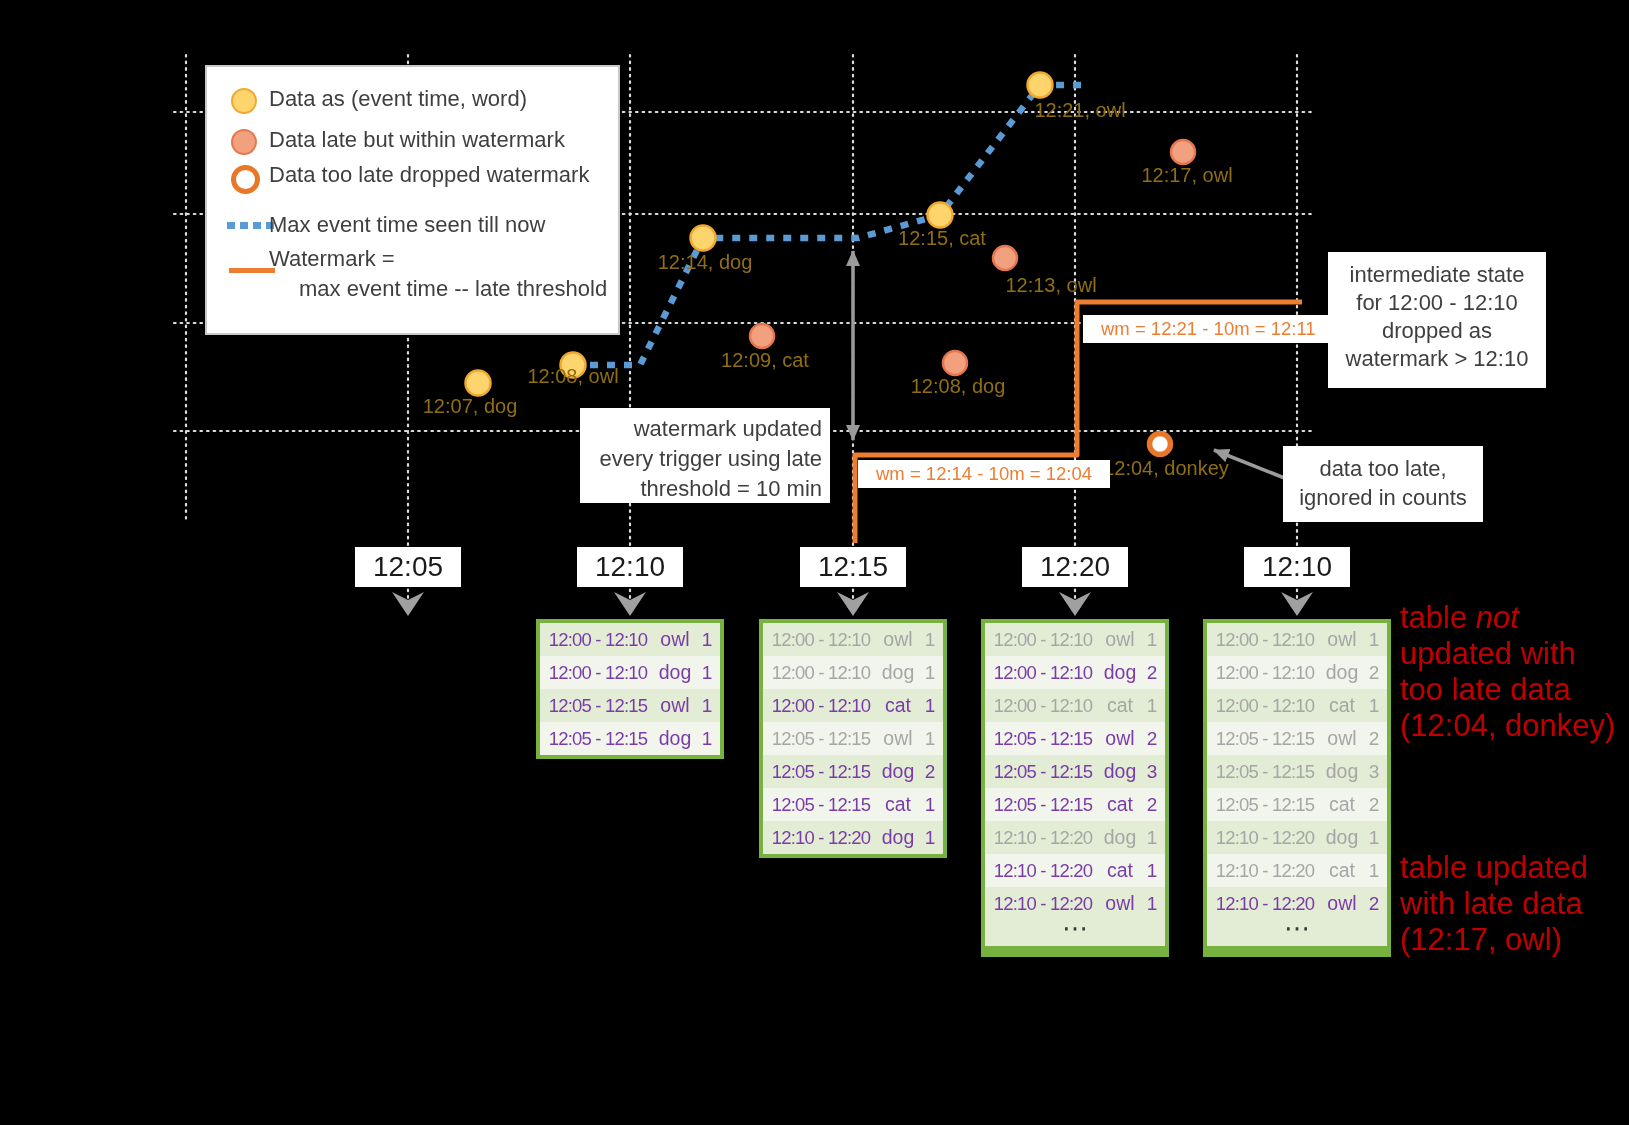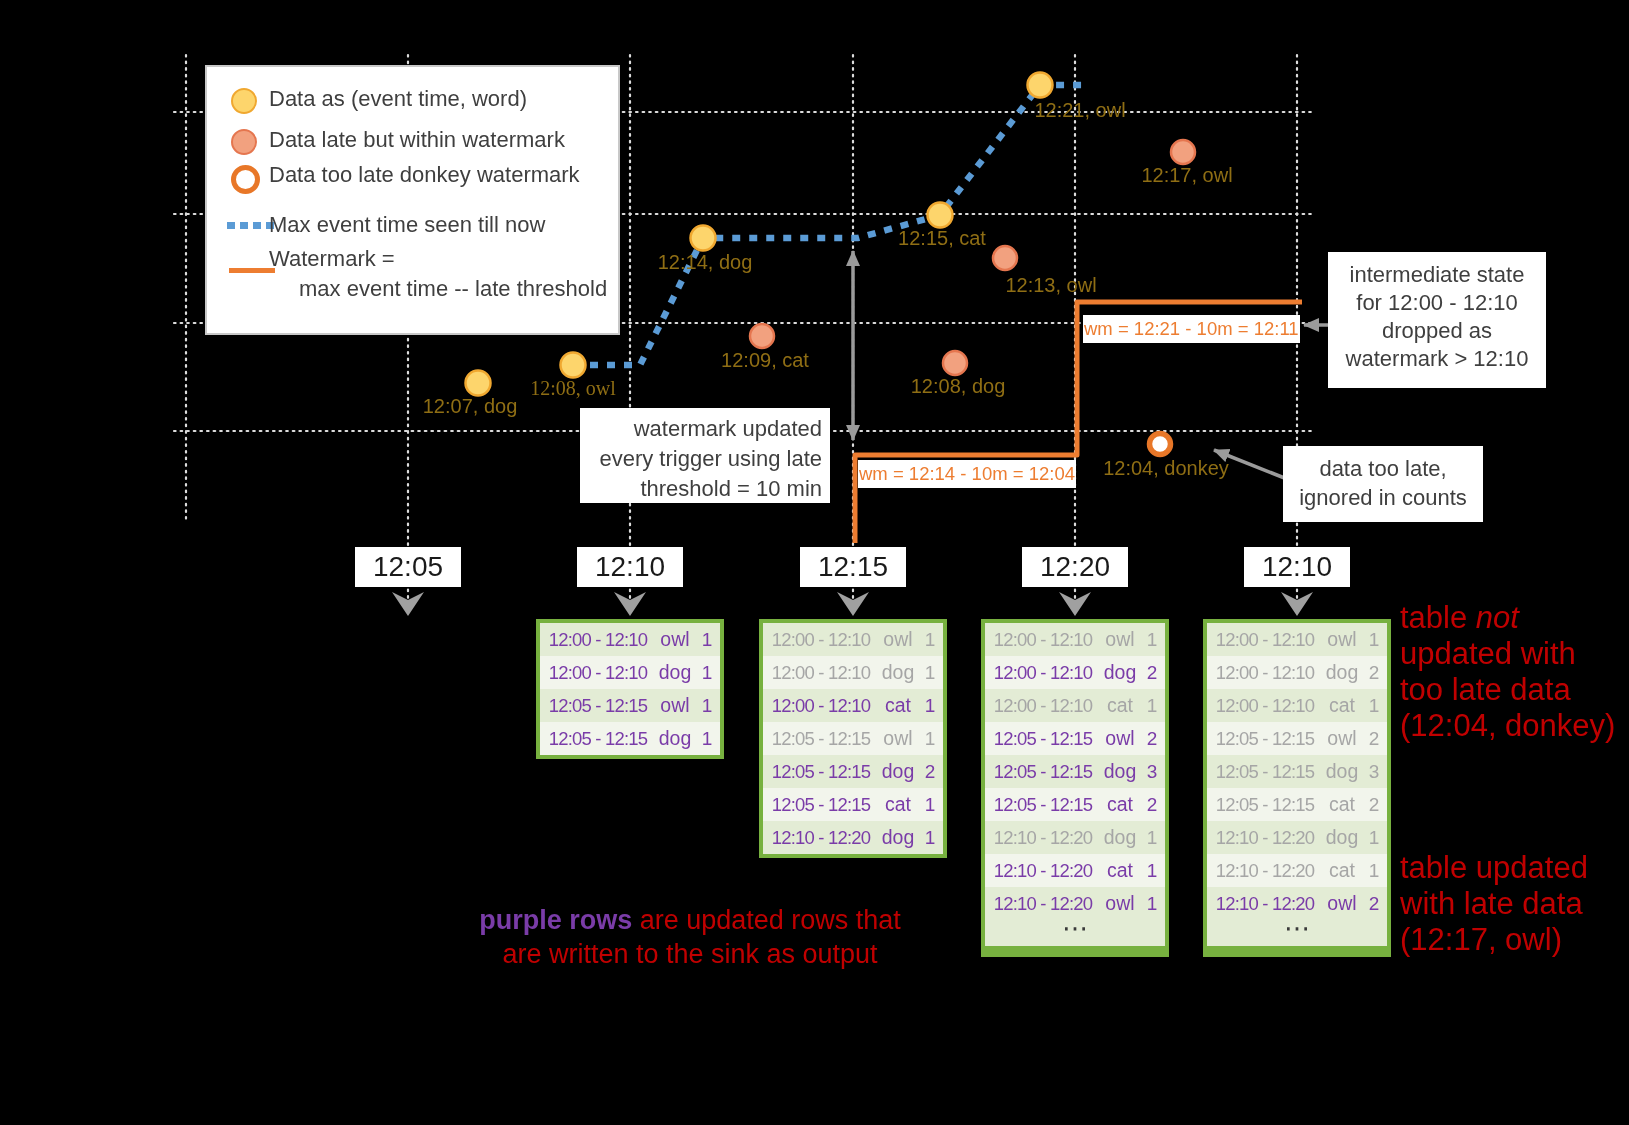--- a/index.html
+++ b/index.html
@@ -21,21 +21,21 @@
 
   
   .box-wm-updated{left:580px;top:408px;width:250px;height:95px;font-size:22px;line-height:30px;
                   text-align:right;padding:6px 8px 0 0;white-space:pre-line;}
   .box-intermediate{left:1328px;top:252px;width:218px;height:136px;font-size:22px;line-height:28px;
                     text-align:center;padding-top:9px;white-space:pre-line;}
   .box-toolate{left:1283px;top:446px;width:200px;height:76px;font-size:22px;line-height:29px;
                text-align:center;padding-top:8px;white-space:pre-line;}
 
   .wm-label{position:absolute;background:#fff;color:#ED7D31;font-size:18.5px;line-height:24px;
-            padding:2px 1px;white-space:nowrap;z-index:5;}
+            padding:2px 18px;white-space:nowrap;z-index:5;}
 
   .time-label{position:absolute;top:547px;width:106px;height:40px;background:#fff;color:#1a1a1a;
               font-size:28px;line-height:40px;text-align:center;transform:translateX(-50%);z-index:5;}
 
   .point-label{position:absolute;transform:translateX(-50%);font-size:20px;color:var(--gold,#8F6E14);
                white-space:nowrap;z-index:4;}
 
   
   .wtable{position:absolute;transform:translateX(-50%);background:var(--green,#77B13F);
           border:4px solid var(--green,#77B13F);display:grid;
@@ -99,21 +99,21 @@
       <circle cx="1183" cy="152" r="12" fill="#F2A17F" stroke="#E5764F" stroke-width="2.5"></circle>
       <circle cx="1160" cy="444" r="10.5" fill="#ffffff" stroke="#E87728" stroke-width="5.5"></circle>
     </svg>
 
   <div class="whitebox legend">
     <span class="sw sw-dot sw-ontime" style="top:21px"></span>
     <span class="lg-text" style="top:20px">Data as (event time, word)</span>
     <span class="sw sw-dot sw-late" style="top:62px"></span>
     <span class="lg-text" style="top:61px">Data late but within watermark</span>
     <span class="sw sw-ring" style="top:98px"></span>
-    <span class="lg-text" style="top:96px">Data too late donkey watermark</span>
+    <span class="lg-text" style="top:96px">Data too late dropped watermark</span>
     <span class="sw sw-blue" style="top:155px"></span>
     <span class="lg-text" style="top:146px">Max event time seen till now</span>
     <span class="sw sw-orange" style="top:201px"></span>
     <span class="lg-text" style="top:180px">Watermark =</span>
     <span class="lg-text" style="top:210px;left:92px">max event time -- late threshold</span>
   </div>
 
   <div class="whitebox box-wm-updated">watermark updated
 every trigger using late
 threshold = 10 min</div>
@@ -133,26 +133,24 @@
   <div class="time-label" style="left:1075px">12:20</div>
   <div class="time-label" style="left:1297px">12:10</div>
 
   <div class="caption-red caption-right-top"><span>table </span><i>not</i><span>
 updated with
 too late data
 (12:04, donkey)</span></div>
   <div class="caption-red caption-right-bottom">table updated
 with late data
 (12:17, owl)</div>
-  <div class="caption-bottom"><span class="purple-strong">purple rows</span><span> are updated rows that
-are written to the sink as output</span></div>
 
   <div id="dynamic-root">
       <div class="point-label" style="left: 470px; top: 395px;">12:07, dog</div>
-      <div class="point-label" style="left: 573px; top: 377px; font-family: Liberation Serif, serif;">12:08, owl</div>
+      <div class="point-label" style="left: 573px; top: 365px;">12:08, owl</div>
       <div class="point-label" style="left: 705px; top: 251px;">12:14, dog</div>
       <div class="point-label" style="left: 942px; top: 227px;">12:15, cat</div>
       <div class="point-label" style="left: 1080px; top: 99px;">12:21, owl</div>
       <div class="point-label" style="left: 765px; top: 349px;">12:09, cat</div>
       <div class="point-label" style="left: 1015px; top: 274px; margin-left: 36px;">12:13, owl</div>
       <div class="point-label" style="left: 958px; top: 375px;">12:08, dog</div>
       <div class="point-label" style="left: 1187px; top: 164px;">12:17, owl</div>
       <div class="point-label" style="left: 1166px; top: 457px;">12:04, donkey</div>
       <div class="wtable" style="left: 630px; top: 619px;">
         <div class="cell cell-window row-upd" style="background: rgb(227, 236, 213);">12:00 - 12:10</div>

